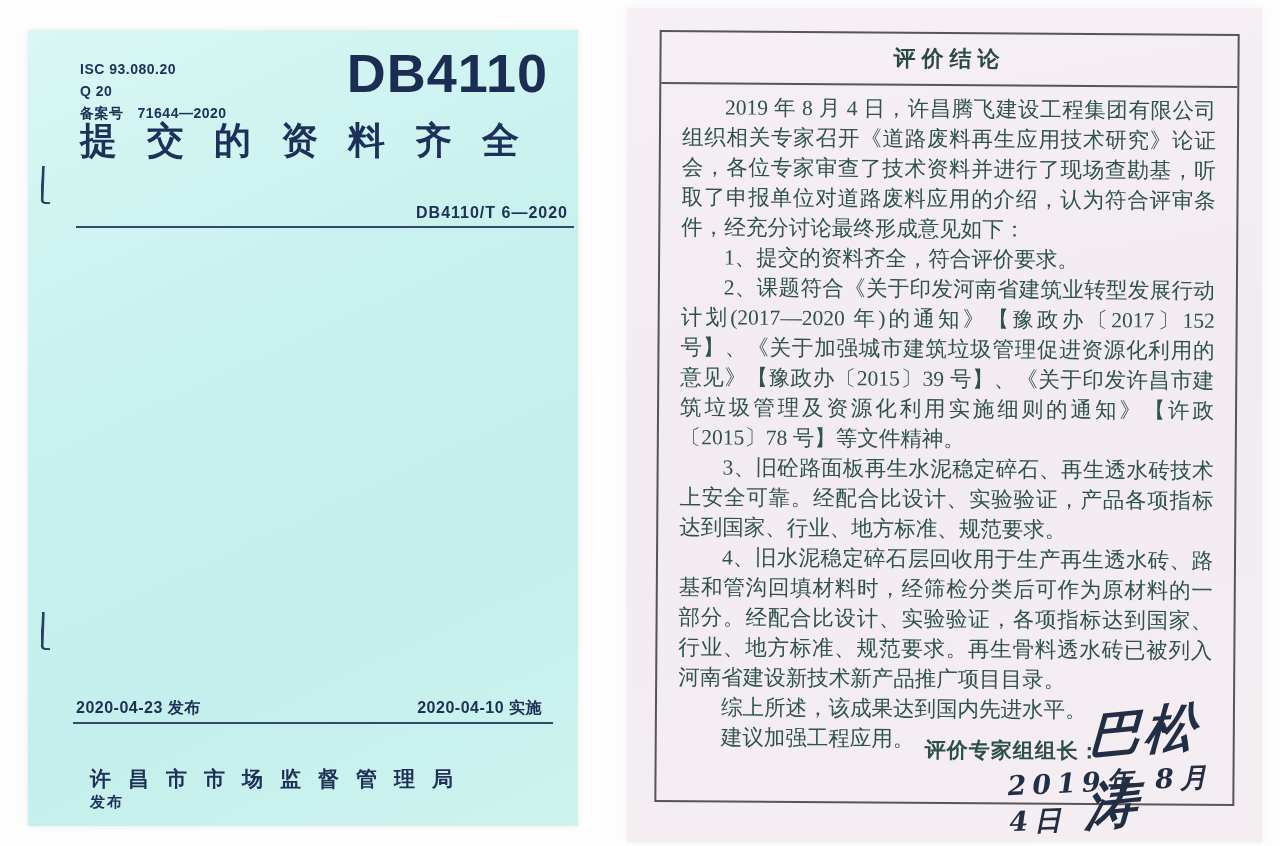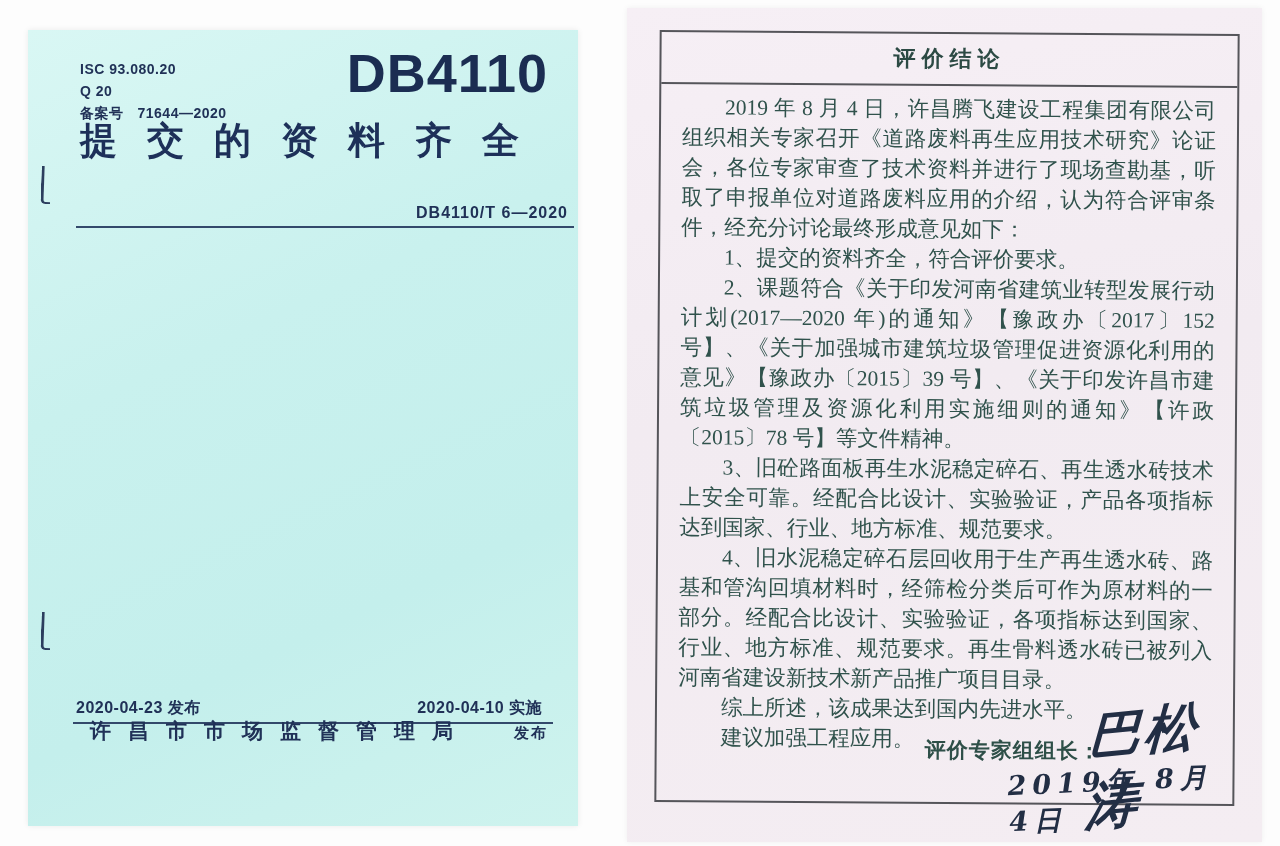--- a/index.html
+++ b/index.html
@@ -45,22 +45,22 @@
   }
   .main-title .line2{margin-top:20px;letter-spacing:6px;}
   .issue-row{
     position:absolute;left:48px;right:36px;top:668px;
     display:flex;justify-content:space-between;
     font-family:"Liberation Sans","DejaVu Sans",sans-serif;
     font-size:16px;font-weight:bold;letter-spacing:0.5px;
   }
   .rule-bottom{left:45px;right:25px;top:692px;height:2px;}
   .publisher-row{
-    position:absolute;left:62px;right:30px;top:687px;
-    display:flex;align-items:baseline;justify-content:space-between;
+    position:absolute;left:62px;right:30px;top:735px;
+    display:flex;align-items:baseline;justify-content:space-between;flex-direction:column;
   }
   .publisher{font-size:21px;font-weight:bold;letter-spacing:17px;white-space:nowrap;}
   .publish-label{font-size:15px;font-weight:bold;letter-spacing:2px;}
   .binding-mark{
     position:absolute;left:13px;width:7px;height:36px;
     border-left:3px solid #2c3e5e;border-bottom:2px solid #2c3e5e;
     border-bottom-left-radius:5px;transform:rotate(2deg);
   }
   .mark-1{top:136px;}
   .mark-2{top:582px;}

